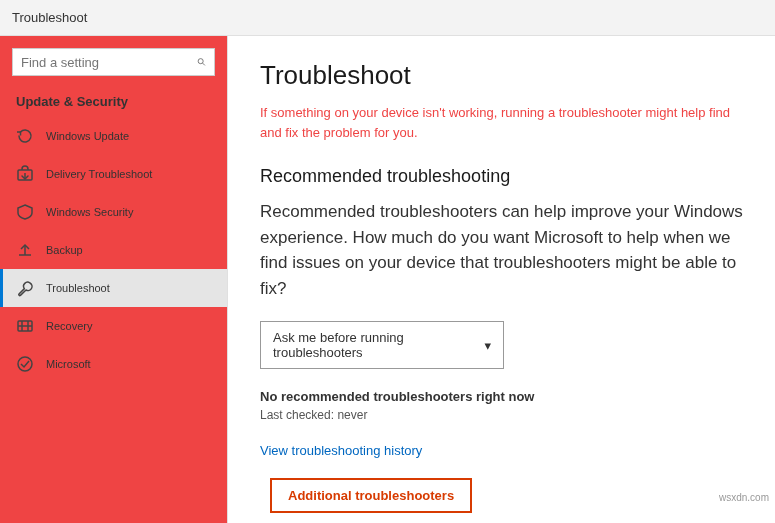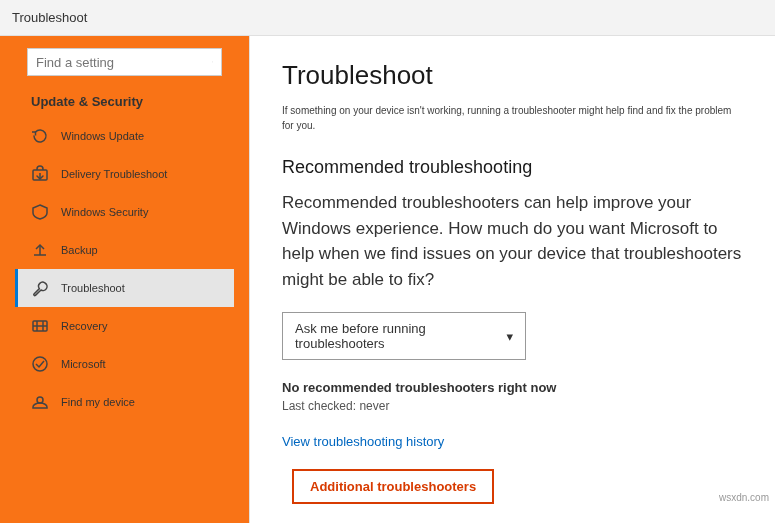--- a/index.html
+++ b/index.html
@@ -30,23 +30,23 @@
 
     
     .main {
       display: flex;
       flex: 1;
       overflow: hidden;
     }
 
     
     .sidebar {
-      width: 250px;
-      background: #f97316;
-      padding: 8px 15px;
+      width: 228px;
+      background: #ef4444;
+      padding: 8px 0;
       border-right: 1px solid #e0e0e0;
       overflow-y: auto;
       flex-shrink: 0;
     }
 
     .search-box {
       margin: 4px 12px 12px 12px;
       display: flex;
       align-items: center;
       border: 1px solid #ccc;
@@ -101,22 +101,22 @@
     }
 
     .content-title {
       font-size: 26px;
       font-weight: 300;
       color: #1a1a1a;
       margin-bottom: 12px;
     }
 
     .content-desc {
-      font-size: 10px;
-      color: #404040;
+      font-size: 13px;
+      color: #ef4444;
       line-height: 1.5;
       margin-bottom: 24px;
     }
 
     .section-title {
       font-size: 18px;
       font-weight: 400;
       color: #1a1a1a;
       margin-bottom: 12px;
     }
@@ -283,29 +283,20 @@
     <div class="nav-item">
       <span class="nav-icon">
         <svg viewBox="0 0 18 18" fill="none" stroke="#444" stroke-width="1.5">
           <circle cx="9" cy="9" r="7"></circle>
           <polyline points="5,9 8,12 13,6"></polyline>
         </svg>
       </span>
       <span>Microsoft</span>
     </div>
 
-    <div class="nav-item">
-      <span class="nav-icon">
-        <svg viewBox="0 0 18 18" fill="none" stroke="#444" stroke-width="1.5">
-          <circle cx="9" cy="7" r="3"></circle>
-          <path d="M9 10 c-4 0-7 2-7 4 v1 h14 v-1 c0-2-3-4-7-4z"></path>
-        </svg>
-      </span>
-      <span>Find my device</span>
-    </div>
   </div>
 
   <div class="content">
     <h1 class="content-title">Troubleshoot</h1>
     <p class="content-desc">If something on your device isn't working, running a troubleshooter might help find and fix the problem for you.</p>
 
     <h2 class="section-title">Recommended troubleshooting</h2>
     <p class="section-desc">Recommended troubleshooters can help improve your Windows experience. How much do you want Microsoft to help when we find issues on your device that troubleshooters might be able to fix?</p>
 
     <div class="dropdown-select">

